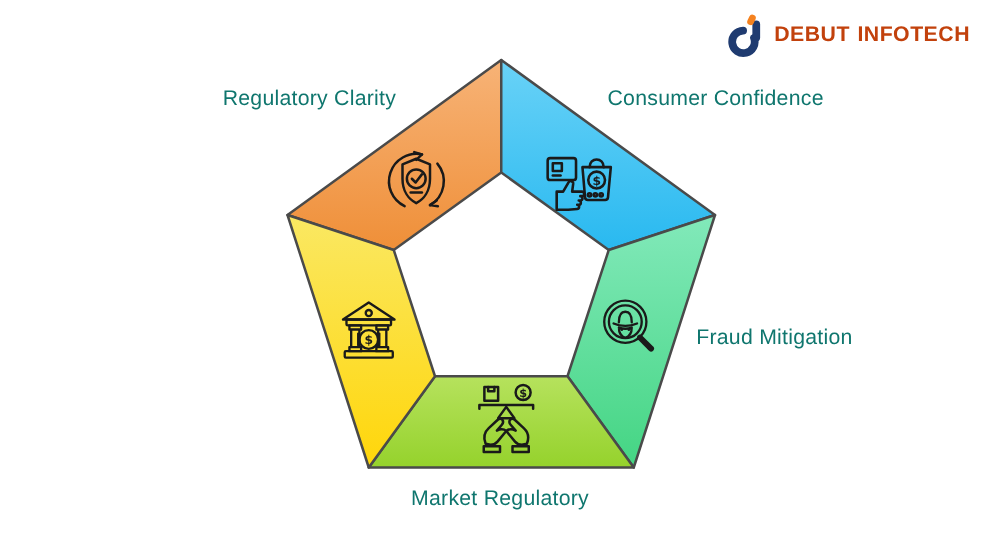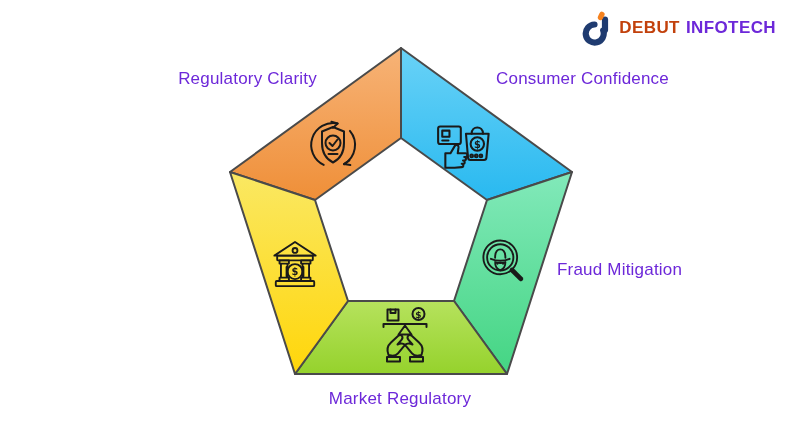--- a/index.html
+++ b/index.html
@@ -1,30 +1,30 @@
 <!DOCTYPE html>
 <html><head>
 <meta charset="utf-8">
 <style>
   html,body{margin:0;padding:0;background:#fff;}
   .stage{
     position:relative;width:794px;height:440px;background:#fff;overflow:hidden;
     font-family:"Liberation Sans",sans-serif;
   }
   .seg-label{
-    position:absolute;font-size:17px;font-weight:500;color:#6d28d9;
+    position:absolute;font-size:17px;font-weight:500;color:#0f766e;
     letter-spacing:.2px;line-height:26px;
   }
   .ta-c{text-align:center;}
   .logo{
     position:absolute;top:10px;right:18px;display:flex;align-items:center;gap:7px;
   }
   .logo-text{font-size:17px;font-weight:bold;letter-spacing:.4px;white-space:nowrap;}
   .brand-primary{color:#c2410c;margin-right:6px;}
-  .brand-secondary{color:#6d28d9;}
+  .brand-secondary{color:#c2410c;}
   svg{display:block;}
   .abs{position:absolute;}
 </style>
 </head>
 <body>
 
 <div class="stage">
 
   <svg class="abs" style="left:0;top:0" width="794" height="440" viewBox="0 0 794 440">
     <defs>
@@ -128,21 +128,21 @@
       <g transform="translate(64 0) scale(-1 1)">
         <path d="M15.5 52 q-3 -7.5 2.5 -12.5 l7 -6.5 q2.5 -2 4 0 q1.2 1.8 -0.5 3.8 l-4 4.7 q4.5 -2.2 7.5 0.3 l-7 8.5 q-2 2.5 -5.5 2.5 z"></path>
         <rect x="14" y="54" width="13" height="4.5"></rect>
       </g>
     </g>
     <text x="45.5" y="14.5" text-anchor="middle" font-family="DejaVu Sans, sans-serif" font-size="9" font-weight="bold" fill="#1a1a1a">$</text>
   </svg>
 
   <div class="seg-label ta-c" style="left:130px;top:66px;width:235px">Regulatory Clarity</div>
 
-  <div class="seg-label ta-c" style="left:465px;top:66px;width:235px">Consumer Confidence</div>
+  <div class="seg-label ta-c" style="left:455px;top:66px;width:235px">Consumer Confidence</div>
 
   <div class="seg-label" style="left:557px;top:257px;width:200px">Fraud Mitigation</div>
 
   <div class="seg-label ta-c" style="left:300px;top:386px;width:200px">Market Regulatory</div>
 
   <div class="seg-label ta-c" style="left:76px;top:251px;width:200px;line-height:27px">
   </div>
 
   <div class="logo">
     <svg width="30" height="36" viewBox="0 0 30 36">

